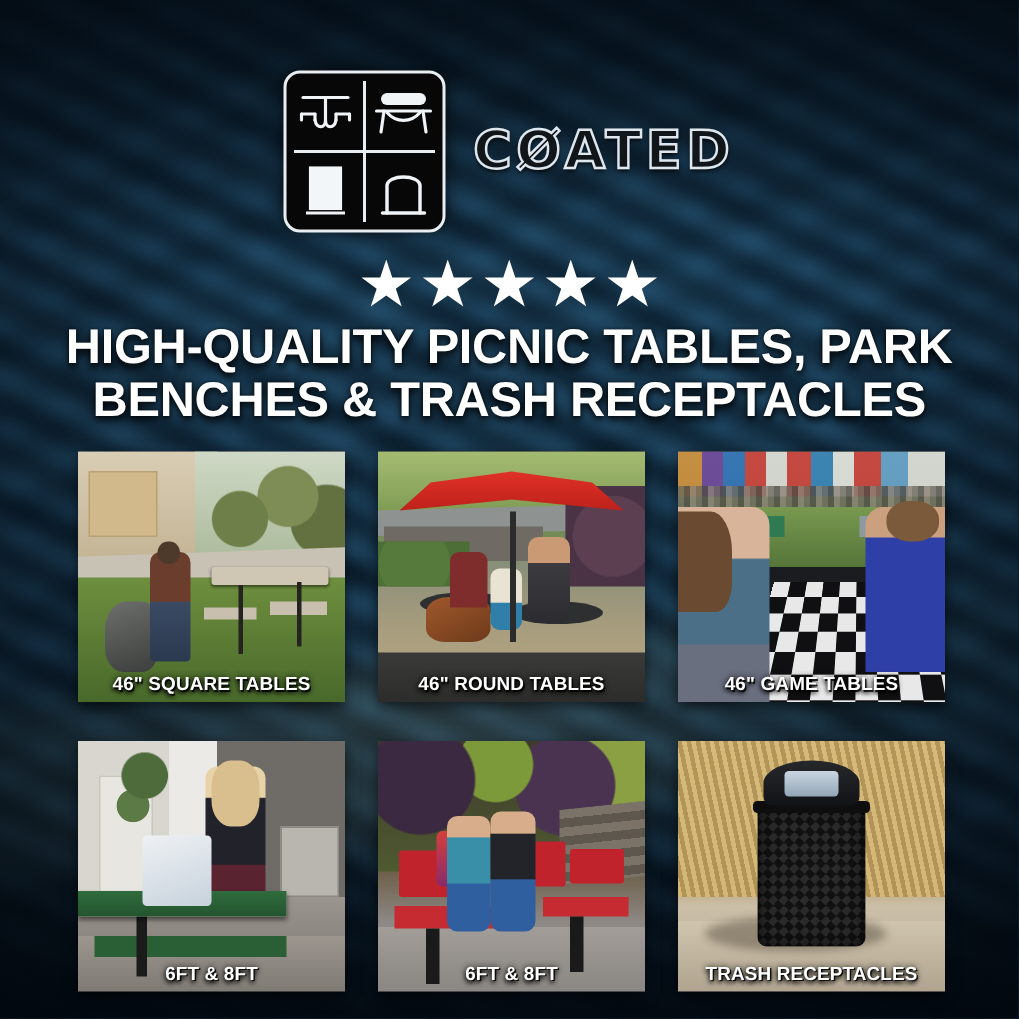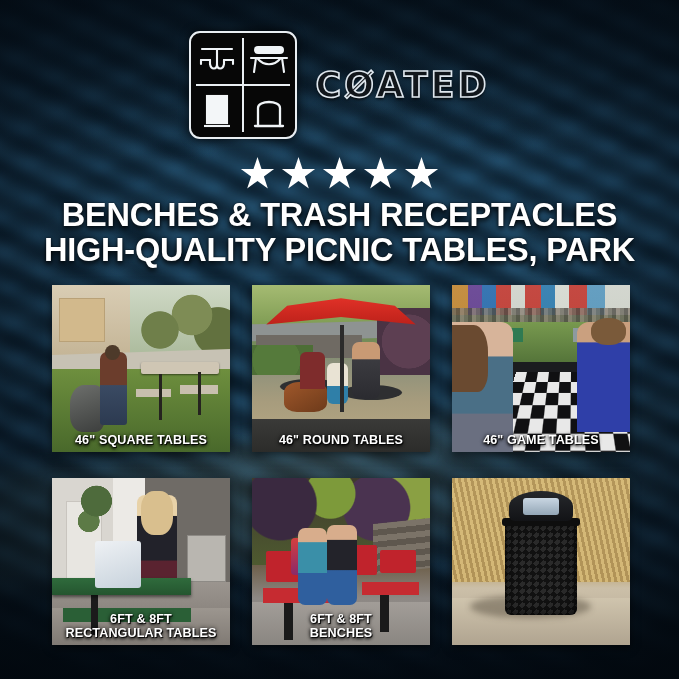--- a/index.html
+++ b/index.html
@@ -35,21 +35,21 @@
   .bg-blurband{position:absolute;left:-10%;top:430px;width:125%;height:120px;
     background:linear-gradient(100deg, rgba(120,150,120,.16), rgba(200,210,170,.22) 45%, rgba(90,120,110,.10) 80%, rgba(0,0,0,0));
     transform:rotate(-7deg);filter:blur(14px);opacity:.75;}
   .bg-vig{position:absolute;inset:0;
     background:radial-gradient(ellipse 78% 70% at 50% 42%, rgba(0,0,0,0) 35%, rgba(3,10,18,.55) 78%, rgba(2,8,14,.88) 100%);}
   .bg-darktop{position:absolute;left:0;right:0;top:0;height:160px;
     background:linear-gradient(180deg, rgba(2,9,16,.72), rgba(2,9,16,0));}
   .bg-darkbot{position:absolute;left:0;right:0;bottom:0;height:120px;
     background:linear-gradient(0deg, rgba(2,8,15,.92), rgba(2,8,15,0));}
 
-  .content{position:absolute;inset:0;}
+  .content{position:absolute;inset:0;margin-top:16px;}
 
   
   .logo-row{position:absolute;left:0;right:0;top:24px;height:122px;
     display:flex;justify-content:center;align-items:center;gap:18px;}
   .logo-mark{width:108px;height:108px;border-radius:11px;background:#070707;
     border:2px solid #e9eef2;position:relative;flex:0 0 auto;
     box-shadow:0 0 10px rgba(0,0,0,.7);}
   .logo-mark .vline{position:absolute;left:50%;top:5px;bottom:5px;width:2px;background:#e9eef2;transform:translateX(-1px);}
   .logo-mark .hline{position:absolute;top:50%;left:5px;right:5px;height:2px;background:#e9eef2;transform:translateY(-1px);}
   .q{position:absolute;width:50%;height:50%;display:flex;align-items:center;justify-content:center;}
@@ -266,22 +266,22 @@
 
     <div class="stars">
       <div class="star"></div>
       <div class="star"></div>
       <div class="star"></div>
       <div class="star"></div>
       <div class="star"></div>
     </div>
 
     <div class="headline">
+      <div>HIGH-QUALITY PICNIC TABLES, PARK</div>
       <div>BENCHES &amp; TRASH RECEPTACLES</div>
-      <div>HIGH-QUALITY PICNIC TABLES, PARK</div>
     </div>
 
     <div class="grid">
 
       <div class="tile">
         <div class="ph t1">
           <div class="lay house"></div>
             <div class="lay door"></div>
             <div class="lay trees"></div>
           <div class="lay walk"></div>
@@ -350,21 +350,20 @@
             <div class="lay ground"></div>
           <div class="lay woman"></div>
             <div class="lay whair"></div>
           <div class="lay gbench"></div>
             <div class="lay gleg"></div>
           <div class="lay gtop"></div>
             <div class="lay bag"></div>
         </div>
         <div class="cap">
           <span>6FT &amp; 8FT</span>
-          <span>RECTANGULAR TABLES</span>
         </div>
       </div>
 
       <div class="tile">
         <div class="ph t5">
           <div class="lay folia"></div>
             <div class="lay fence"></div>
             <div class="lay gravel"></div>
           <div class="lay back3"></div>
             <div class="lay back1"></div>
@@ -372,33 +371,33 @@
           <div class="lay seat2"></div>
             <div class="lay seat1"></div>
           <div class="lay bleg"></div>
             <div class="lay bleg2"></div>
           <div class="lay pack"></div>
             <div class="lay boy1"></div>
             <div class="lay boy2"></div>
         </div>
         <div class="cap">
           <span>6FT &amp; 8FT</span>
-          <span>BENCHES</span>
         </div>
       </div>
 
       <div class="tile">
         <div class="ph t6">
           <div class="lay grassbg"></div>
             <div class="lay walk"></div>
             <div class="lay shadow"></div>
           <div class="lay body"></div>
             <div class="lay rim"></div>
           <div class="lay dome"></div>
             <div class="lay slot"></div>
         </div>
         <div class="cap">
+          <span>TRASH RECEPTACLES</span>
         </div>
       </div>
 
     </div>
   </div>
 </div>
 
 </body></html>

